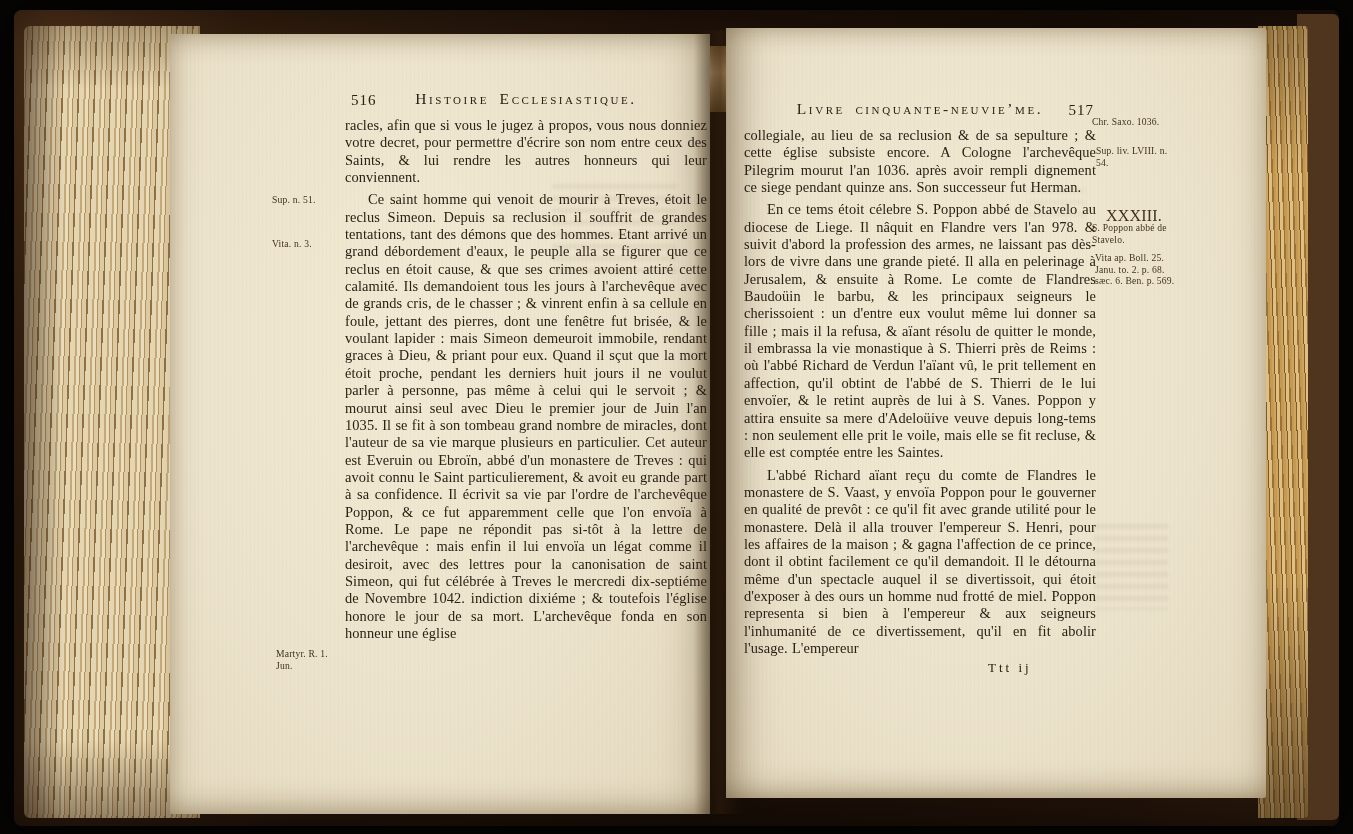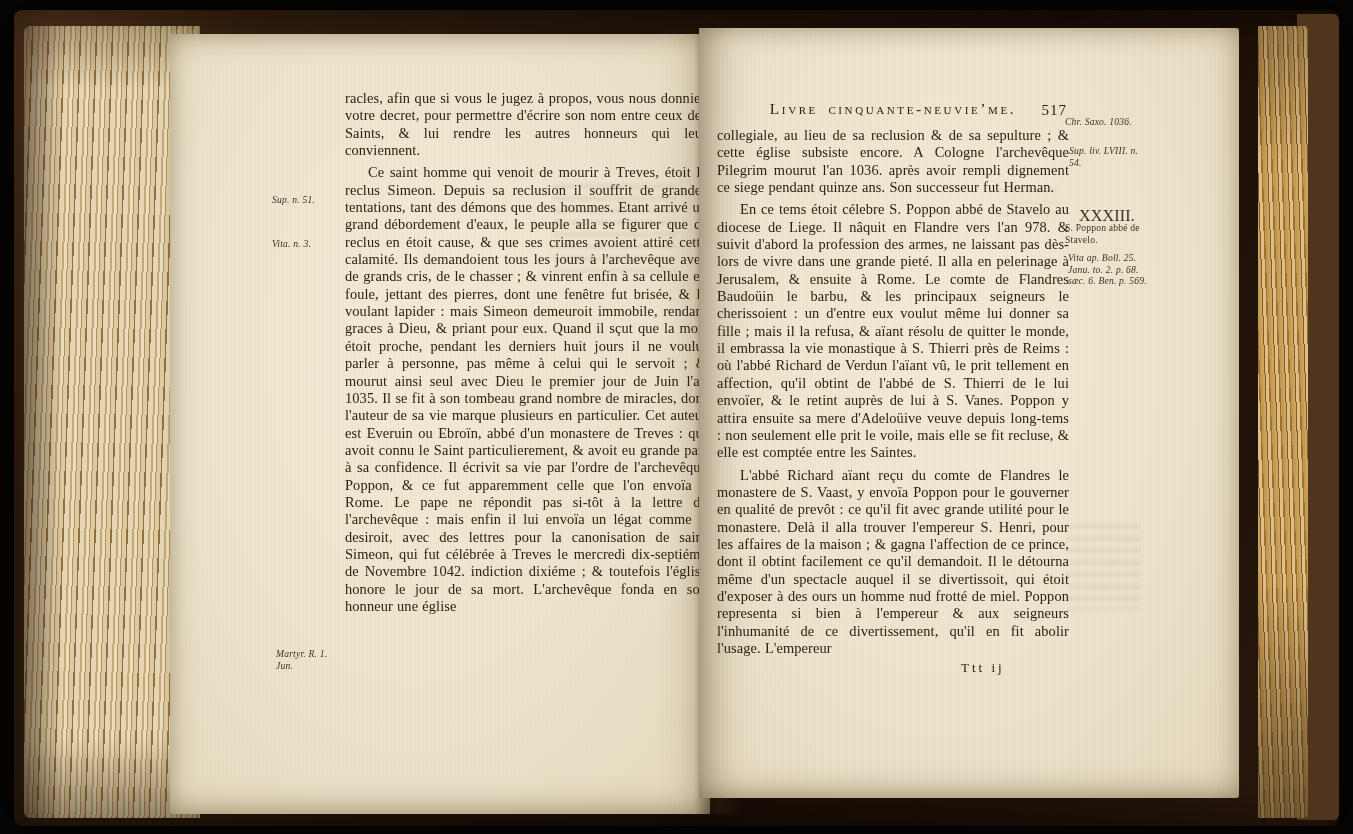--- a/index.html
+++ b/index.html
@@ -28,21 +28,21 @@
       background:linear-gradient(180deg,#8a6538,#c9a873 40%,#6d4e28);}
   
   .page{position:absolute;background:
         repeating-linear-gradient(90deg,rgba(90,70,40,.025) 0 1px,rgba(0,0,0,0) 1px 4px),
         radial-gradient(ellipse at 45% 40%,#f2ead4 0%,#ece3cc 55%,#e3d8bd 100%);}
   .page-left{left:170px;top:34px;width:540px;height:780px;border-radius:3px 0 0 3px;
       box-shadow:inset -28px 0 38px -20px rgba(90,68,38,.5),
                  inset 18px 0 28px -16px rgba(120,95,55,.38),
                  inset 0 -22px 30px -18px rgba(110,85,50,.42),
                  inset 0 18px 26px -16px rgba(110,85,50,.35);}
-  .page-right{left:699px;top:28px;width:540px;height:770px;border-radius:0 3px 3px 0;
+  .page-right{left:726px;top:28px;width:540px;height:770px;border-radius:0 3px 3px 0;
       box-shadow:inset 28px 0 38px -18px rgba(90,68,38,.52),
                  inset -18px 0 30px -16px rgba(120,95,55,.4),
                  inset 0 -22px 30px -18px rgba(110,85,50,.42),
                  inset 0 16px 26px -16px rgba(110,85,50,.32);}
   .gutter{position:absolute;left:694px;top:30px;width:48px;height:784px;pointer-events:none;
       background:linear-gradient(90deg,rgba(40,25,10,0),rgba(40,25,10,.5) 42%,rgba(45,28,12,.58) 55%,rgba(40,25,10,0));}
   
   .text-block{position:absolute;color:#2b2014;}
   .page-left .text-block{left:175px;top:56px;width:362px;}
   .page-right .text-block{left:18px;top:72px;width:352px;}
@@ -50,21 +50,21 @@
   .pagenum{position:absolute;top:2px;font-size:15px;letter-spacing:1px;}
   .pagenum.pn-left{left:6px;}
   .pagenum.pn-right{right:2px;}
   .running-title{display:block;text-align:center;font-variant:small-caps;font-size:15.5px;
       letter-spacing:2.6px;word-spacing:4px;}
   .body-text p{margin:0;font-size:14.4px;line-height:17.35px;text-align:justify;
       letter-spacing:.1px;word-spacing:.5px;}
   .body-text p.indent{text-indent:1.6em;margin-top:5px;}
   
   .mnote{position:absolute;font-size:9.6px;line-height:11.6px;color:#40321f;letter-spacing:.2px;}
-  .mnote.it{font-style:italic;}
+  .mnote.it{}
   .mn-l1{left:102px;top:160px;width:80px;}
   .mn-l2{left:102px;top:204px;width:80px;}
   .mn-l3{left:106px;top:614px;width:68px;}
   .mn-r1{left:366px;top:88px;width:90px;}
   .mn-r2{left:370px;top:117px;width:76px;}
   .mn-r3{left:368px;top:182px;width:80px;text-align:center;font-size:16px;}
   .mn-r4{left:366px;top:194px;width:84px;}
   .mn-r5{left:369px;top:224px;width:84px;}
   
   .signature{position:absolute;left:262px;top:632px;font-size:13px;letter-spacing:3px;color:#2b2014;}
@@ -81,20 +81,24 @@
 <div class="stage">
 
   <div class="board"></div>
   <div class="board-edge-right"></div>
   <div class="edge-stack left"></div>
   <div class="edge-stack right"></div>
   <div class="spine-top"></div>
 
   <div class="page page-left">
     <div class="text-block">
+      <div class="header">
+        <span class="pagenum pn-left">516</span>
+        <span class="running-title">Histoire Ecclesiastique.</span>
+      </div>
       <div class="body-text">
         <p class="para">racles, afin que si vous le jugez à propos, vous nous donniez votre decret, pour permettre d'écrire son nom entre ceux des Saints, &amp; lui rendre les autres honneurs qui leur conviennent.</p>
         <p class="para indent">Ce saint homme qui venoit de mourir à Treves, étoit le reclus Simeon. Depuis sa reclusion il souffrit de grandes tentations, tant des démons que des hommes. Etant arrivé un grand débordement d'eaux, le peuple alla se figurer que ce reclus en étoit cause, &amp; que ses crimes avoient attiré cette calamité. Ils demandoient tous les jours à l'archevêque avec de grands cris, de le chasser ; &amp; vinrent enfin à sa cellule en foule, jettant des pierres, dont une fenêtre fut brisée, &amp; le voulant lapider : mais Simeon demeuroit immobile, rendant graces à Dieu, &amp; priant pour eux. Quand il sçut que la mort étoit proche, pendant les derniers huit jours il ne voulut parler à personne, pas même à celui qui le servoit ; &amp; mourut ainsi seul avec Dieu le premier jour de Juin l'an 1035. Il se fit à son tombeau grand nombre de miracles, dont l'auteur de sa vie marque plusieurs en particulier. Cet auteur est Everuin ou Ebroïn, abbé d'un monastere de Treves : qui avoit connu le Saint particulierement, &amp; avoit eu grande part à sa confidence. Il écrivit sa vie par l'ordre de l'archevêque Poppon, &amp; ce fut apparemment celle que l'on envoïa à Rome. Le pape ne répondit pas si-tôt à la lettre de l'archevêque : mais enfin il lui envoïa un légat comme il desiroit, avec des lettres pour la canonisation de saint Simeon, qui fut célébrée à Treves le mercredi dix-septiéme de Novembre 1042. indiction dixiéme ; &amp; toutefois l'église honore le jour de sa mort. L'archevêque fonda en son honneur une église</p>
       </div>
     </div>
     <div class="mnote it mn-l1">Sup. n. 51.</div>
     <div class="mnote it mn-l2">Vita. n. 3.</div>
     <div class="mnote it mn-l3">Martyr. R. 1. Jun.</div>
     <div class="bleed bleed-l1"></div>
   </div>

